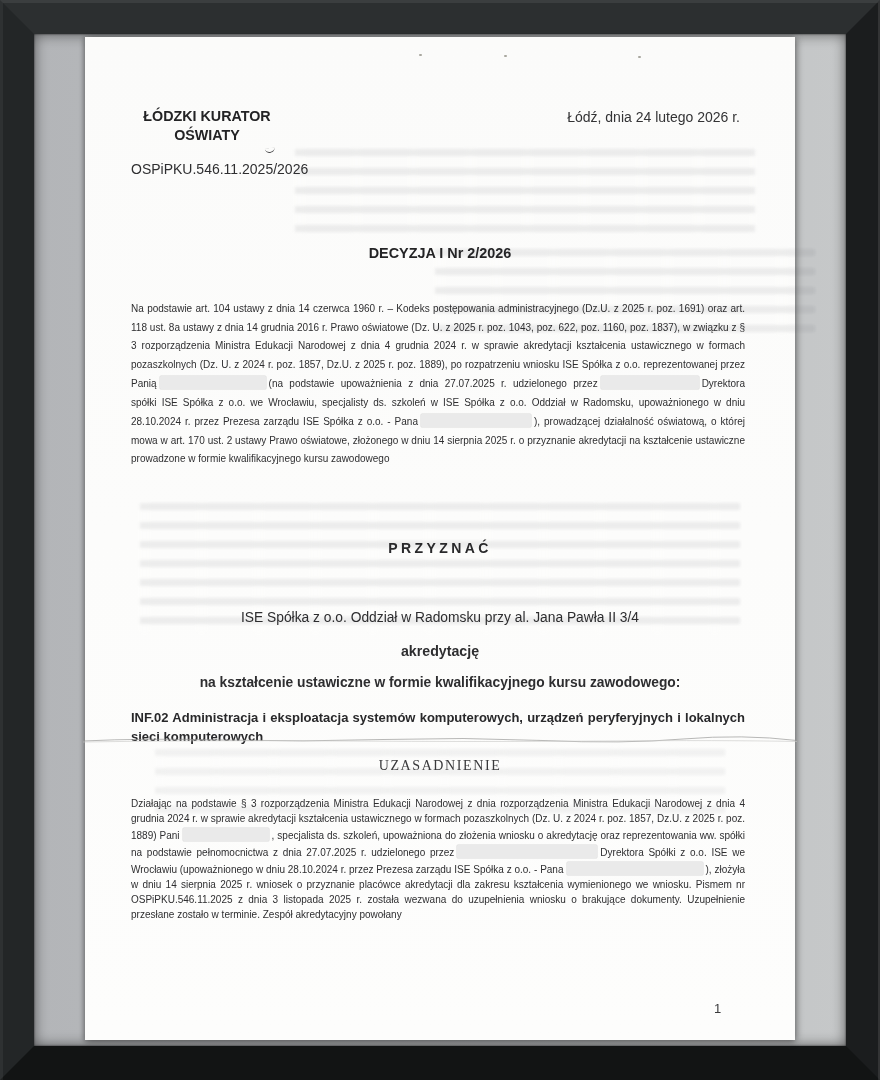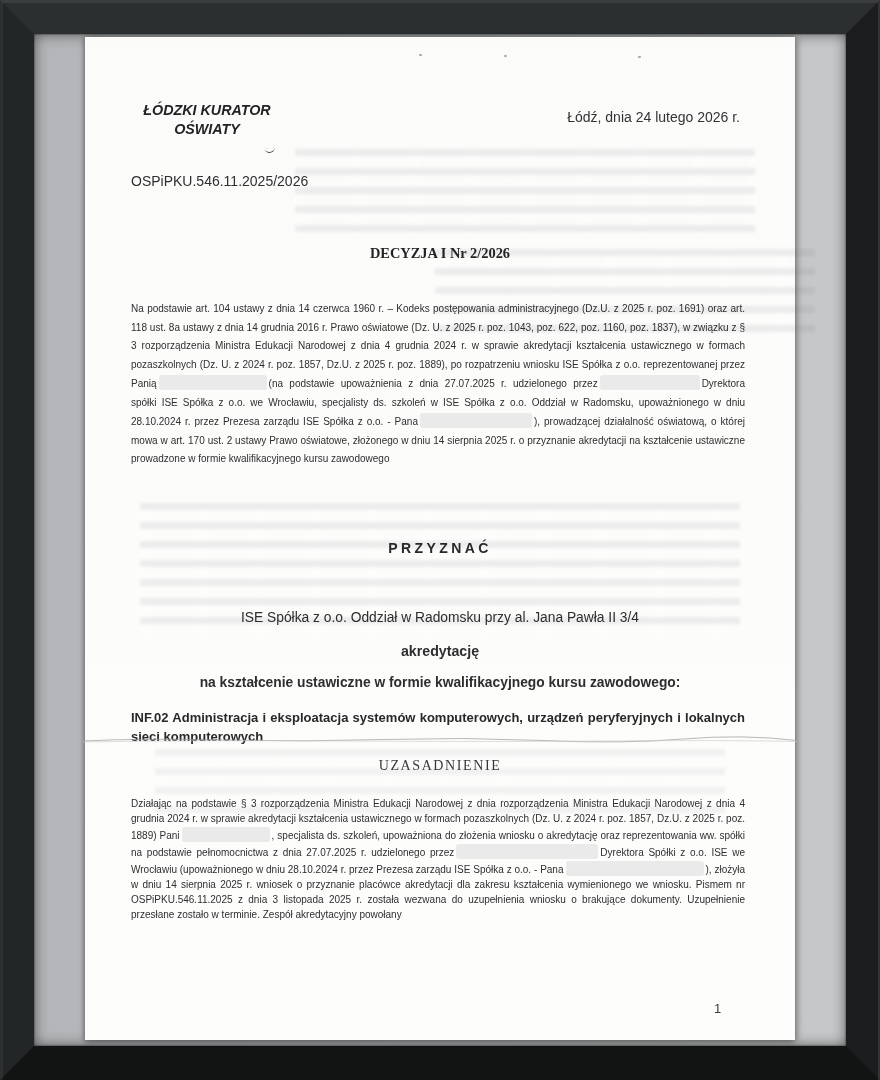--- a/index.html
+++ b/index.html
@@ -22,26 +22,26 @@
   
   .page { position:absolute; left:51px; right:51px; top:3px; bottom:6px;
           background:linear-gradient(180deg,#fbfbfa,#fdfdfc);
           box-shadow:3px 0 7px -1px rgba(0,0,0,0.30), -2px 0 4px rgba(0,0,0,0.18),
                      0 3px 6px rgba(0,0,0,0.25);
           color:#2e2e30; }
 
   .abs { position:absolute; }
 
   
-  .issuer   { left:46px; top:64px; width:152px; text-align:center;
-              font-weight:bold; font-size:14.3px; line-height:19px; color:#232325;font-style:italic; }
+  .issuer   { left:46px; top:70px; width:152px; text-align:center;
+              font-weight:bold; font-size:14.3px; line-height:19px; color:#232325; }
   .date     { right:55px; top:72px; font-size:14px; color:#333335; }
-  .case-no  { left:46px; top:124px; font-size:14px; color:#2f2f31;margin-top:12px; }
+  .case-no  { left:46px; top:124px; font-size:14px; color:#2f2f31; }
   .doc-title{ left:0; right:0; top:208px; text-align:center;
-              font-weight:bold; font-size:14.4px; color:#242426;font-family:Liberation Serif, serif; }
+              font-weight:bold; font-size:14.4px; color:#242426; }
 
   .para     { left:46px; width:614px; text-align:justify; font-size:10px; }
   .para-1   { top:263px; line-height:18.55px; }
   .para-2   { top:759px; line-height:15px; }
 
   .res-block{ left:0; right:0; top:502px; text-align:center; font-weight:bold;
               font-size:14px; line-height:19.3px; letter-spacing:3.4px; color:#29292b; }
   .entity   { left:0; right:0; top:573px; text-align:center; font-size:13.8px; color:#2d2d2f; }
   .akred    { left:0; right:0; top:606px; text-align:center; font-weight:bold; font-size:14.2px; }
   .scope    { left:0; right:0; top:638px; text-align:center; font-weight:bold; font-size:13.8px; }

